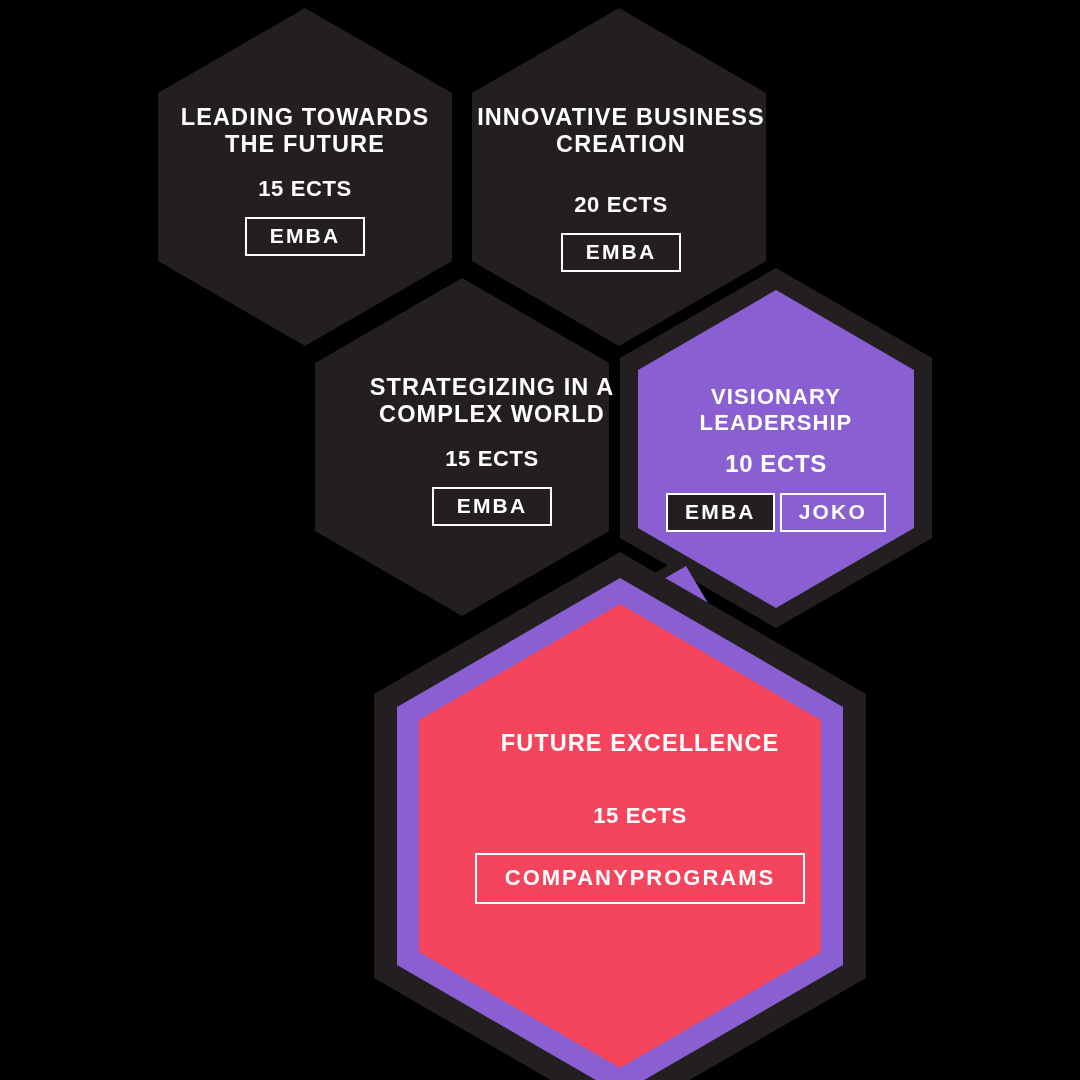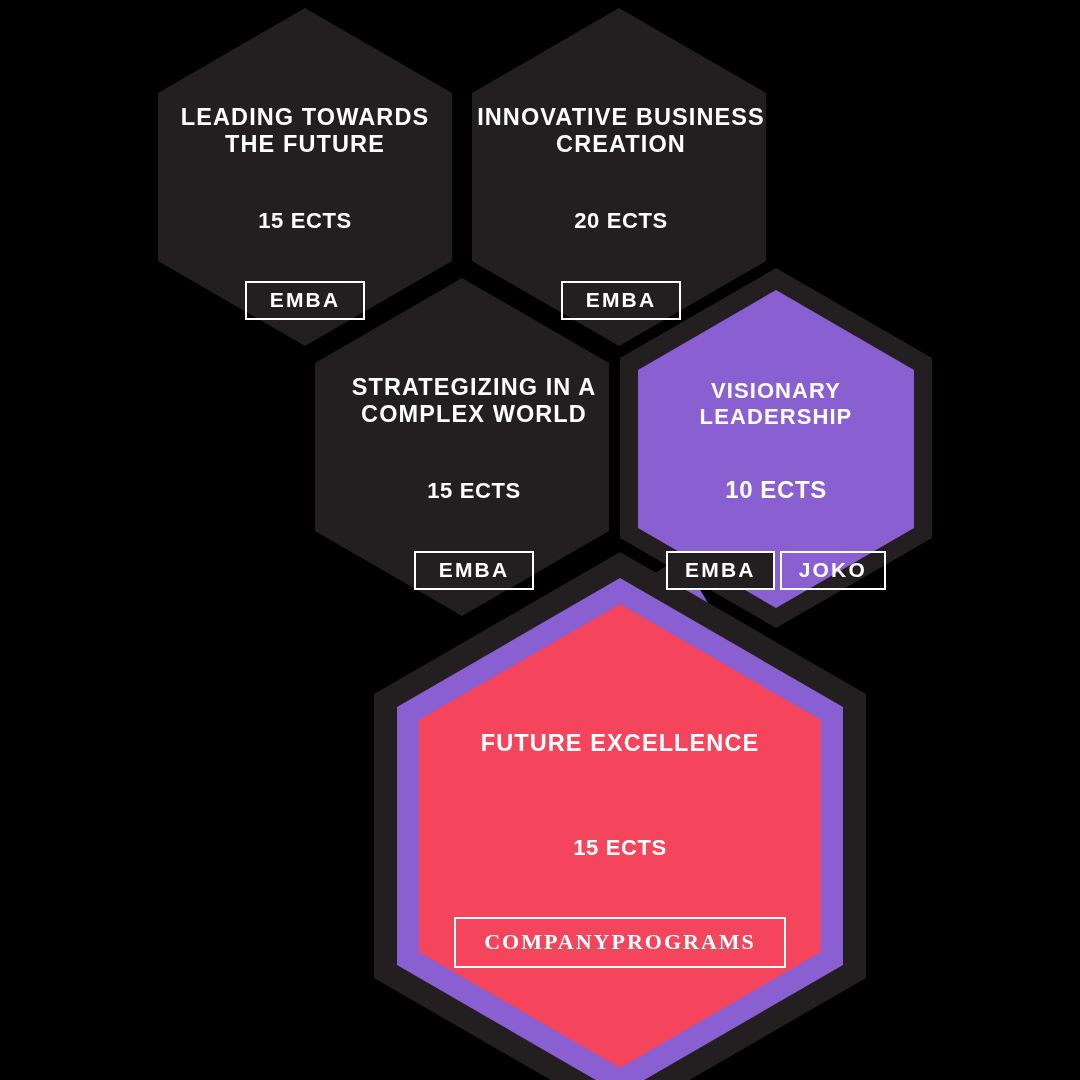--- a/index.html
+++ b/index.html
@@ -30,21 +30,20 @@
   .hex-label {
     position: absolute;
     box-sizing: border-box;
     display: flex;
     flex-direction: column;
     align-items: center;
     justify-content: flex-start;
     text-align: center;
     color: #ffffff;
     pointer-events: none;
-    gap: 32px;
   }
   .hex-title {
     font-weight: 700;
     letter-spacing: 1.1px;
     line-height: 1.17;
     text-transform: uppercase;
     margin: 0;
   }
   .hex-ects {
     font-weight: 700;
@@ -87,52 +86,52 @@
   #hex1-label .hex-ects  { font-size: 22px; margin-top: 18px; }
   #hex1-label .badge-row { margin-top: 16px; }
   #hex1-label .badge { font-size: 21px; padding: 5px 23px 6px; }
 
   
   #hex2-label {
     left: 472px; top: 8px; width: 298px; height: 338px;
     padding-top: 96px;
   }
   #hex2-label .hex-title { font-size: 23.5px; }
-  #hex2-label .hex-ects  { font-size: 22px; margin-top: 18px; }
+  #hex2-label .hex-ects  { font-size: 22px; margin-top: 34px; }
   #hex2-label .badge-row { margin-top: 16px; }
   #hex2-label .badge { font-size: 21px; padding: 5px 23px 6px; }
 
   
   #hex3-label {
-    left: 306px; top: 278px; width: 336px; height: 338px;
+    left: 324px; top: 278px; width: 336px; height: 338px;
     padding-top: 96px;
   }
   #hex3-label .hex-title { font-size: 23.5px; }
   #hex3-label .hex-ects  { font-size: 22px; margin-top: 18px; }
   #hex3-label .badge-row { margin-top: 16px; }
   #hex3-label .badge { font-size: 21px; padding: 5px 23px 6px; }
 
   
   #hex4-label {
-    left: 629px; top: 282px; width: 294px; height: 338px;
+    left: 629px; top: 288px; width: 294px; height: 338px;
     padding-top: 96px;
   }
   #hex4-label .hex-title { font-size: 22px; }
   #hex4-label .hex-ects  { font-size: 24px; margin-top: 16px; }
   #hex4-label .badge-row { margin-top: 15px; gap: 5px; }
   #hex4-label .badge { font-size: 21px; padding: 5px 17px 6px; }
 
   
   #hex5-label {
-    left: 395px; top: 572px; width: 450px; height: 500px;
+    left: 415px; top: 572px; width: 450px; height: 500px;
     padding-top: 158px;
   }
   #hex5-label .hex-title { font-size: 23.5px; }
   #hex5-label .hex-ects  { font-size: 22px; margin-top: 47px; }
-  #hex5-label .badge-row { margin-top: 24px; font-family: Liberation Serif, serif; }
+  #hex5-label .badge-row { margin-top: 24px; }
   #hex5-label .badge {
     font-size: 22px;
     padding: 10px 28px 12px;
     letter-spacing: 2.0px;
     border-width: 2px;
   }
 </style>
 </head>
 <body>
 

